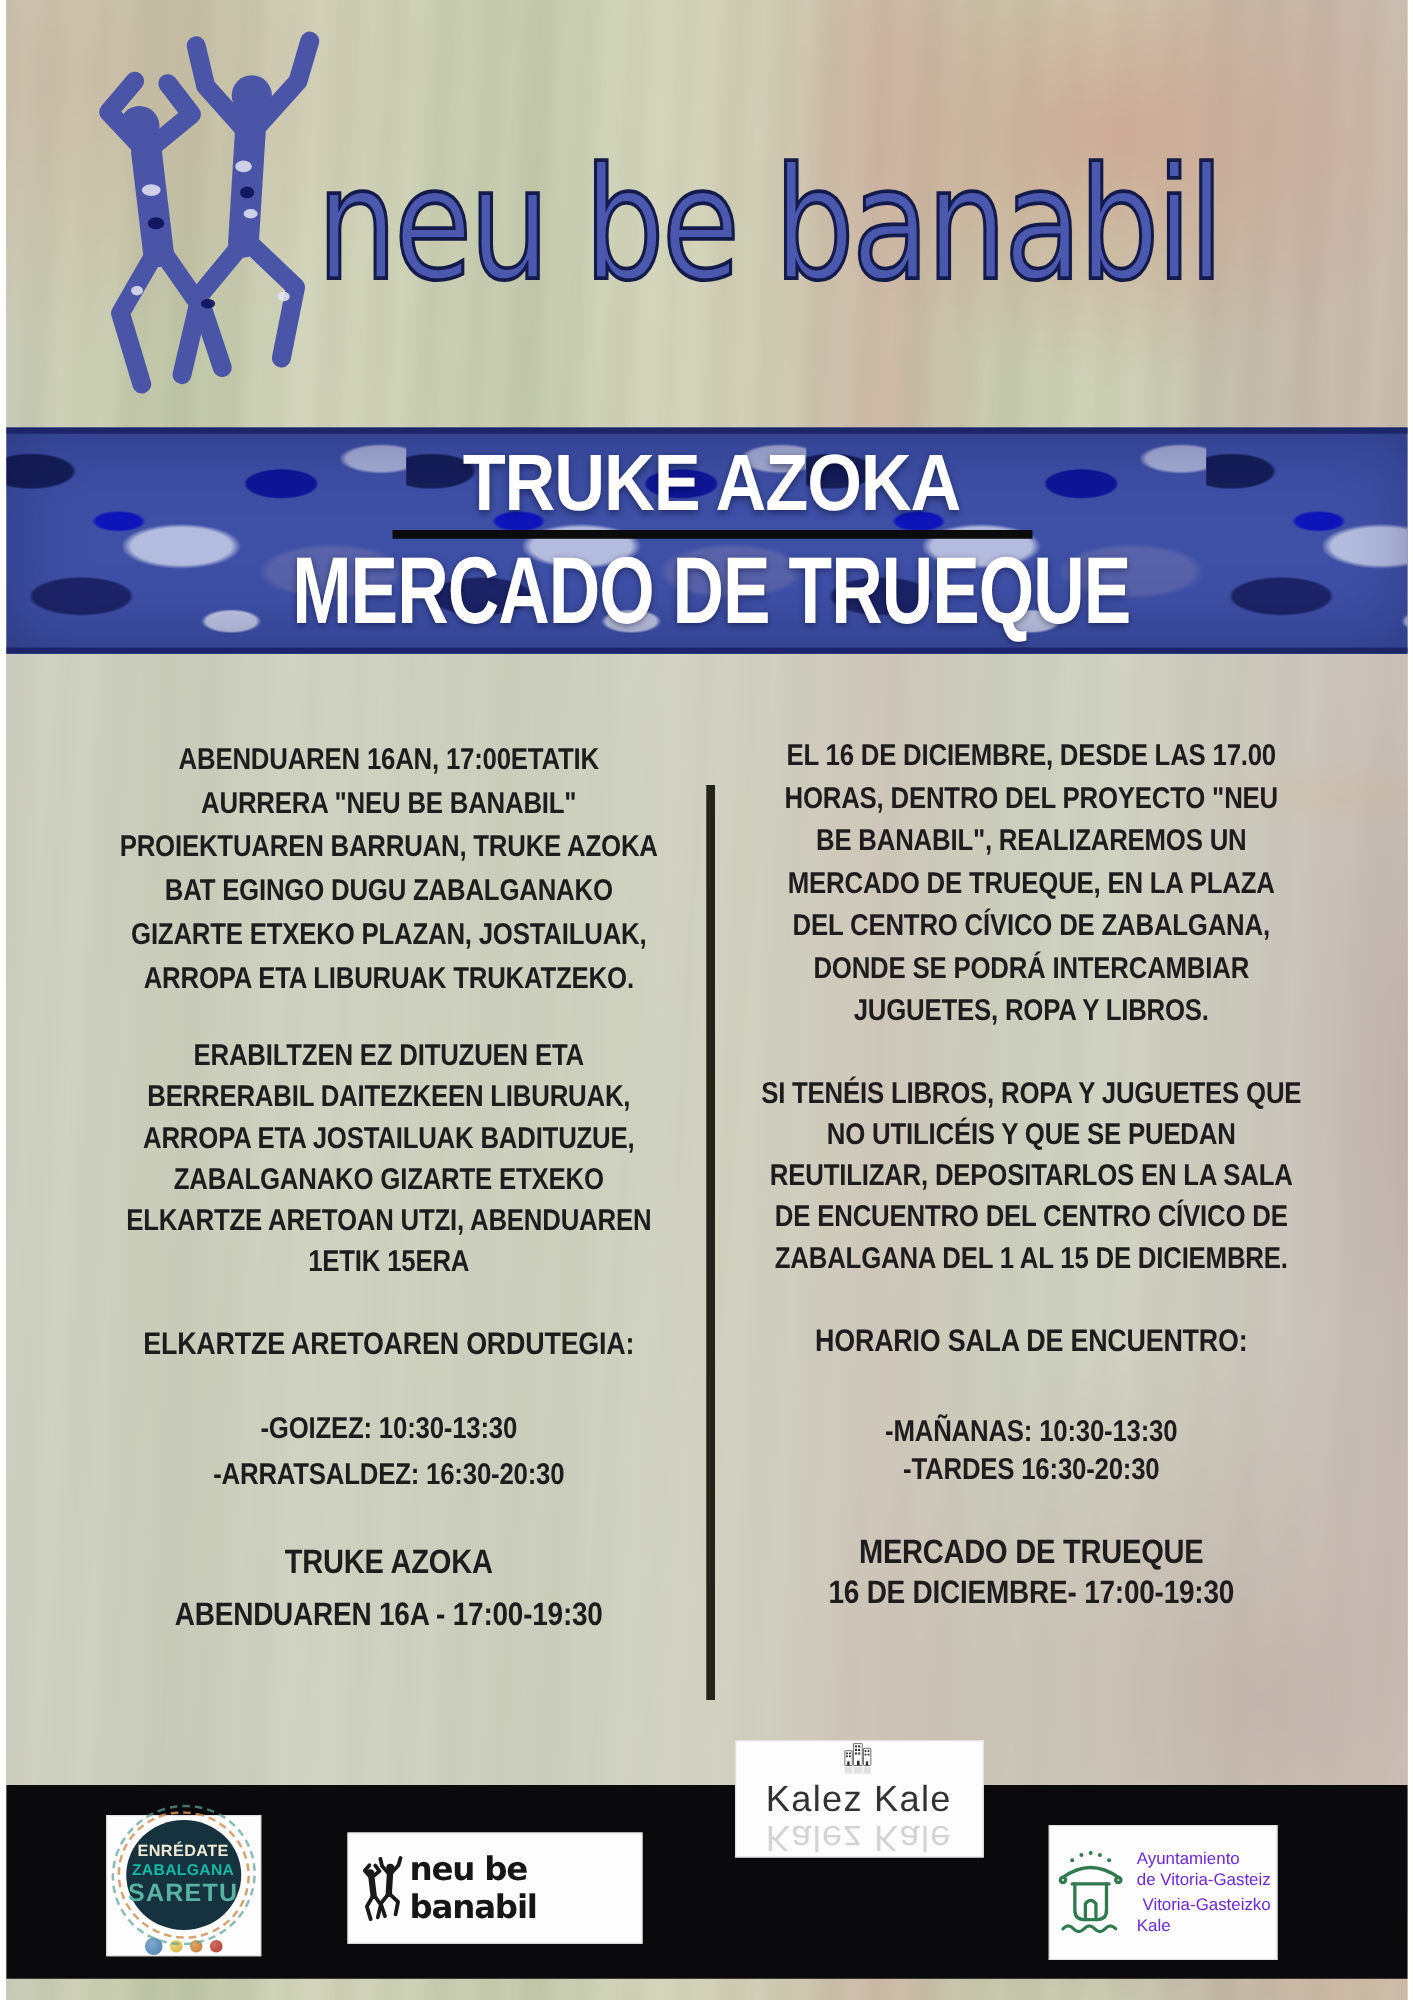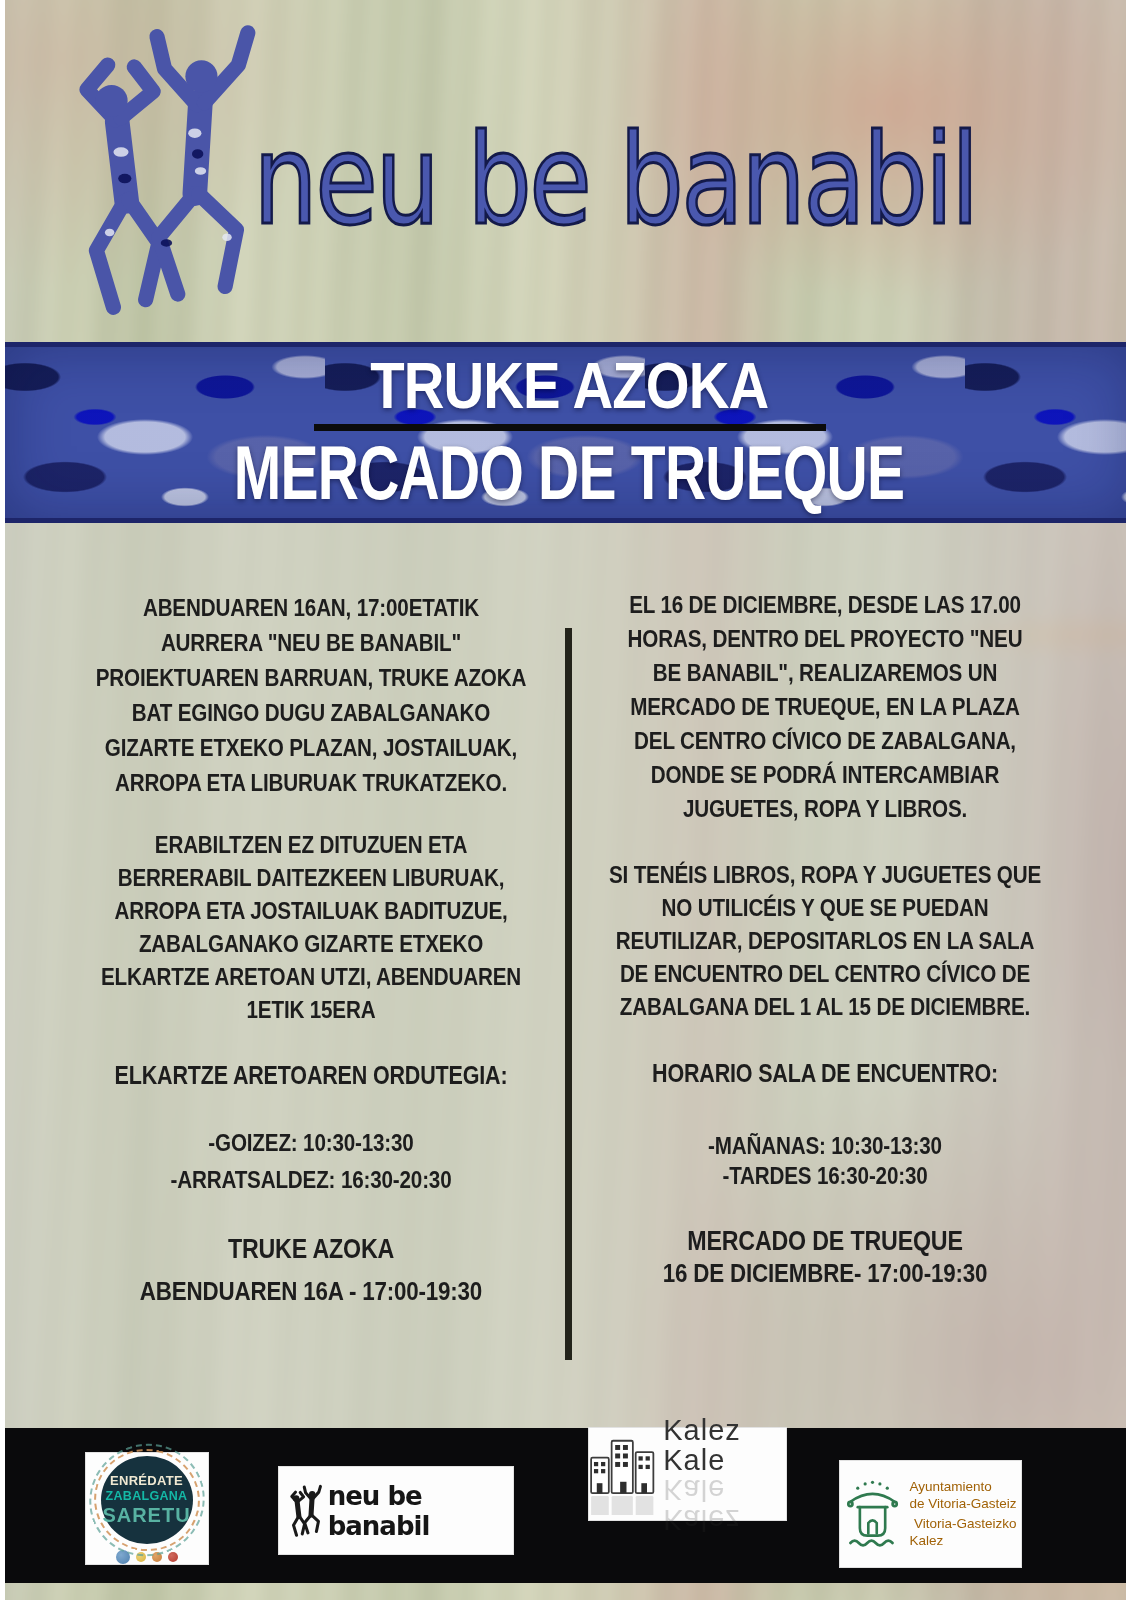--- a/index.html
+++ b/index.html
@@ -82,21 +82,21 @@
   #r-h {top:1056px;font-size:25px;line-height:35px;}
   #r-s {top:1131px;font-size:24px;line-height:30px;}
   #r-et{top:1222px;font-size:27px;line-height:39px;}
   #r-ed{top:1254px;font-size:26px;line-height:39px;}
   
   .footer-bar{position:absolute;left:0;top:1428px;width:1130px;height:155px;background:#0a0a0c;}
   .card{position:absolute;background:#fdfdfd;border:1px solid #e2e2e2;
     display:flex;align-items:center;justify-content:center;}
   #card-enredate{left:80px;top:1452px;width:122px;height:111px;flex-direction:column;}
   #card-neube{left:273px;top:1466px;width:234px;height:87px;gap:2px;}
-  #card-kalez{left:583px;top:1427px;width:197px;height:92px;gap:4px;}
+  #card-kalez{left:583px;top:1392px;width:197px;height:92px;gap:4px;flex-direction:column;}
   #card-ayto{left:834px;top:1460px;width:181px;height:106px;gap:8px;}
   
   .enr-circle{position:relative;width:92px;height:88px;border-radius:50%;background:#16323e;
     display:flex;flex-direction:column;align-items:center;justify-content:center;gap:1px;margin-top:2px;}
   .enr-circle::before{content:"";position:absolute;inset:-7px;border-radius:50%;
     border:2px dashed rgba(208,146,88,0.85);transform:rotate(12deg);}
   .enr-circle::after{content:"";position:absolute;inset:-12px;border-radius:50%;
     border:2px dashed rgba(92,160,150,0.7);transform:rotate(-22deg);}
   .enr-l1{font-size:13px;font-weight:700;color:#efe8d2;letter-spacing:0.3px;}
   .enr-l2{font-size:12.5px;font-weight:700;color:#14b8a6;letter-spacing:0.3px;}
@@ -109,21 +109,21 @@
   .yarn.red{background:radial-gradient(circle at 35% 35%,#d06a5e,#b43c30);}
   
   .neube-label{font-family:"DejaVu Sans",sans-serif;font-size:26px;font-weight:700;
     color:#161616;letter-spacing:-1px;}
   
   .kz-text{display:flex;flex-direction:column;margin-top:2px;}
   .kz-main{font-size:29px;font-weight:400;color:#333333;letter-spacing:1px;line-height:30px;}
   .kz-refl{font-size:29px;font-weight:400;color:#333333;letter-spacing:1px;line-height:30px;
     transform:scaleY(-1);opacity:0.20;}
   
-  .ayto-text{display:flex;flex-direction:column;color:#a16207;font-size:13.5px;line-height:16.5px;}
+  .ayto-text{display:flex;flex-direction:column;color:#6d28d9;font-size:13.5px;line-height:16.5px;}
   .ayto-gap{margin-top:4px;text-align:right;}
 </style>
 </head>
 <body>
 
 <div class="poster">
   <div class="bg"></div>
   <div class="wash"></div>
   <div class="wash-mid"></div>
 
@@ -299,16 +299,16 @@
         <path d="M32,52 L32,92 Q32,106 46,106 L66,106 Q80,106 80,92 L80,52"></path>
         <path d="M28,52 L84,52"></path>
         <path d="M48,102 L48,82 Q56,72 64,82 L64,102"></path>
         <path d="M14,120 q8,-9 16,0 q8,9 16,0 q8,-9 16,0 q8,9 16,0 q8,-9 16,0"></path>
       </g>
     </svg>
     <div class="ayto-text">
       <span>Ayuntamiento</span>
       <span>de Vitoria-Gasteiz</span>
       <span class="ayto-gap">Vitoria-Gasteizko</span>
-      <span>Kalez</span>
+      <span>Kale</span>
     </div>
   </div>
 </div>
 
 </body></html>

